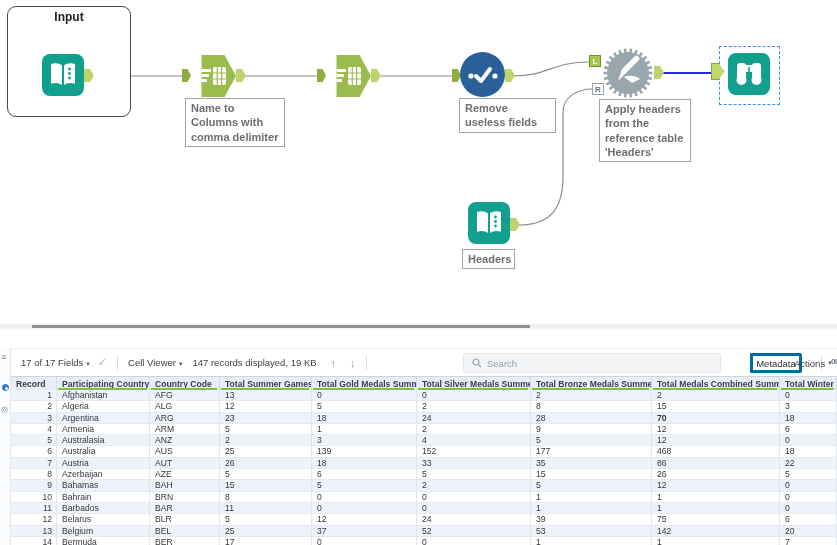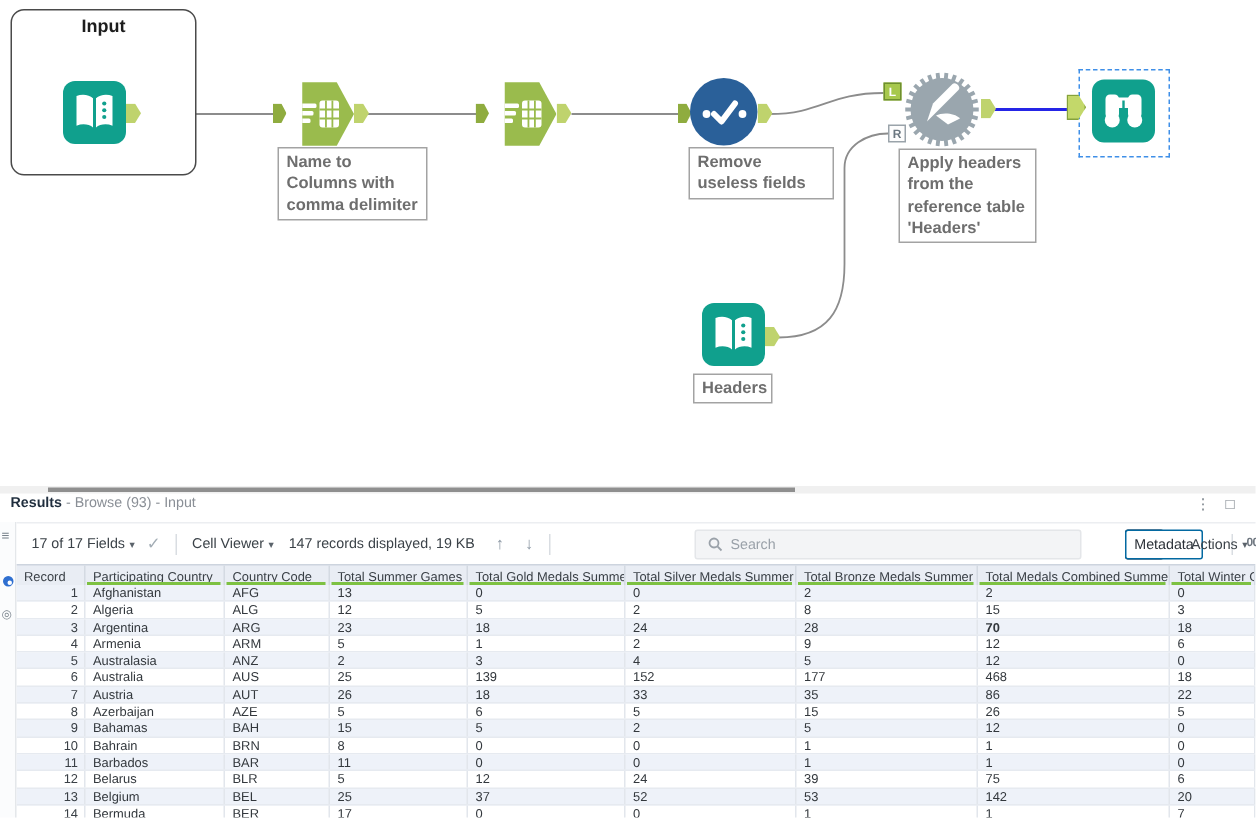--- a/index.html
+++ b/index.html
@@ -60,38 +60,38 @@
   .tb-check { color:#a3adb5; font-size:11px; margin-left:8px; }
   .tb-arrow { color:#8b97a3; font-size:11px; margin-left:14px; }
 
   #searchbox { position:absolute; left:452px; top:4px; width:258px; height:20px; background:#f3f4f6;
     border:1px solid #e4e6e9; border-radius:2px; display:flex; align-items:center; color:#9aa1a9; }
   #searchbox svg { margin:0 5px 0 8px; }
 
   .seg { position:absolute; top:4px; height:20px; font-size:9.5px; display:flex;
     align-items:center; justify-content:center; border-radius:2px; }
   #btn-data { left:739px; width:26px; background:#6d28d9; color:#fff; border:5px solid #0f172a; }
-  #btn-meta { left:739px; width:52px; background:#fff; color:#2b3138; border:1px solid #0369a1; }
+  #btn-meta { left:739px; width:52px; background:#fff; color:#2b3138; border:3px solid #0369a1; }
   #actions { position:absolute; left:783px; top:4px; height:20px; display:flex; align-items:center; color:#3b4248; }
   #raw-dots { position:absolute; left:820px; top:8px; font-size:8px; font-weight:700;
     color:#6f7780; letter-spacing:-0.5px; }
 
   
   #left-strip { position:absolute; left:0; top:26px; width:11px; height:197px;
     background:#fbfcfd; border-right:1px solid #e4e7ea; }
   .strip-ic { position:absolute; left:1px; font-size:8px; color:#78828b; }
   .eye-dot { position:absolute; left:2px; top:36px; width:7px; height:7px; border-radius:50%;
     background:#2f6fd0; border:1px solid #2f6fd0; }
   .eye-dot::after { content:""; position:absolute; left:2px; top:2px; width:3px; height:3px;
     border-radius:50%; background:#fff; }
 
   
   #grid { position:absolute; left:11px; top:54px; width:826px; height:169px; overflow:hidden; }
   .hrow { display:flex; height:14px; background:#e9edf4; border-top:1px solid #cdd4de; }
-  .hcell { position:relative; font-size:8.6px; font-weight:400; color:#393f45; padding:2px 0 0 5px;
+  .hcell { position:relative; font-size:8.6px; font-weight:700; color:#393f45; padding:2px 0 0 5px;
     border-right:1px solid #d4dae2; overflow:hidden; white-space:nowrap; }
   .hcell .qbar { position:absolute; left:1px; right:2px; bottom:0; height:2px; background:#7dc142; }
   .drow { display:flex; height:11.3px; border-bottom:1px solid #e6eaf0; }
   .drow.alt { background:#eef2f9; }
   .dcell { font-size:8.6px; color:#33383d; padding:0 0 0 5px; border-right:1px solid #e2e6ec;
     overflow:hidden; white-space:nowrap; line-height:11px; }
   .dcell.rec { text-align:right; padding-right:4px; color:#3a4046; }
 </style>
 </head>
 <body>
@@ -230,26 +230,20 @@
   </div>
   <div class="anchor-out" style="left:510px; top:218px;"></div>
   <div class="tool-note" style="left:462px; top:249px; width:53px;">Headers</div>
 </div>
 
 <div id="results">
   <div id="hscroll-track">
     <div id="hscroll-thumb"></div>
   </div>
 
-  <div id="panel-header">
-    <b>Results</b><span> - Browse (93) - Input</span>
-    <span class="hdr-icons">
-      <span>⋮</span><span>□</span>
-    </span>
-  </div>
 
   <div id="left-strip">
     <span class="strip-ic" style="top:4px; font-size:9px;">≡</span>
     <span class="eye-dot"></span>
     <span class="strip-ic" style="top:57px;">◎</span>
   </div>
 
   <div id="toolbar">
     <span class="tb-item"><span>17 of 17 Fields</span><span class="caret">▾</span></span>
     <span class="tb-check">✓</span>

